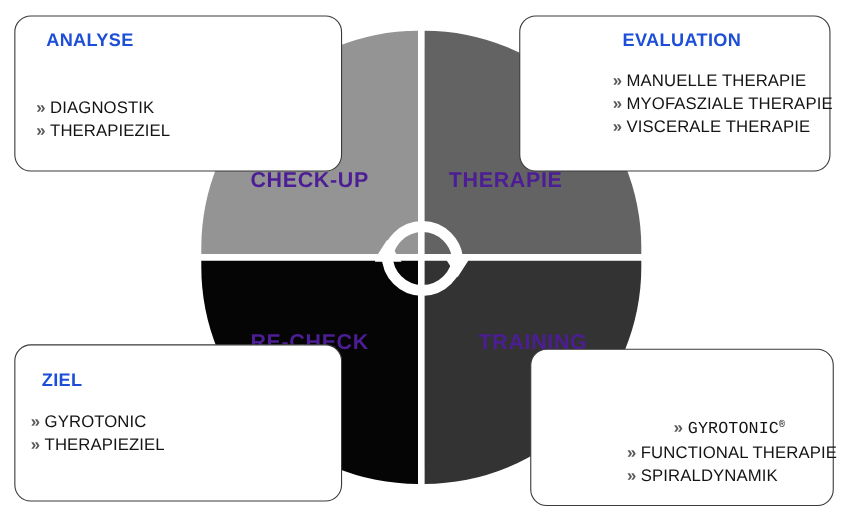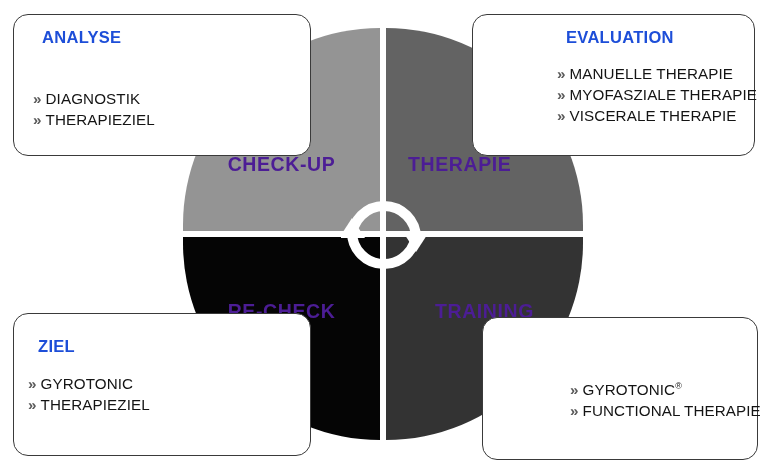--- a/index.html
+++ b/index.html
@@ -86,21 +86,21 @@
     color: #141414;
     line-height: 21px;
     white-space: nowrap;
     letter-spacing: 0.1px;
   }
   .bullet {
     color: #5a5a5a;
     font-weight: bold;
     margin-right: 4px;
   }
-  .serif-item { font-family: Liberation Sans, sans-serif; font-size: 16.4px; }
+  .serif-item { font-family: Liberation Mono, monospace; font-size: 16.4px; margin-left: 42px; }
   .serif-item sup { font-size: 9px; vertical-align: super; }
 
   
   .box-analyse   { left: 13px;  top: 14px;  width: 298px; height: 142px; }
   .box-osteo     { left: 472px; top: 14px;  width: 283px; height: 142px; }
   .box-ziel      { left: 13px;  top: 313px; width: 298px; height: 143px; }
   .box-trainther { left: 482px; top: 317px; width: 276px; height: 143px; }
 
   .t-analyse   { left: 42px;  top: 28px;  }
   .t-osteo     { left: 566px; top: 28px;  }
@@ -164,15 +164,16 @@
   <div class="box-title t-ziel">ZIEL</div>
   <ul class="box-list l-ziel">
     <li><span class="bullet">»</span><span>GYROTONIC</span></li>
     <li><span class="bullet">»</span><span>THERAPIEZIEL</span></li>
   </ul>
 
   <div class="box box-trainther"></div>
   <ul class="box-list l-trainther">
     <li class="serif-item"><span class="bullet">»</span><span>GYROTONIC</span><sup>®</sup></li>
     <li><span class="bullet">»</span><span>FUNCTIONAL THERAPIE</span></li>
+    <li><span class="bullet">»</span><span>SPIRALDYNAMIK</span></li>
   </ul>
 
 </div>
 
 </body></html>

